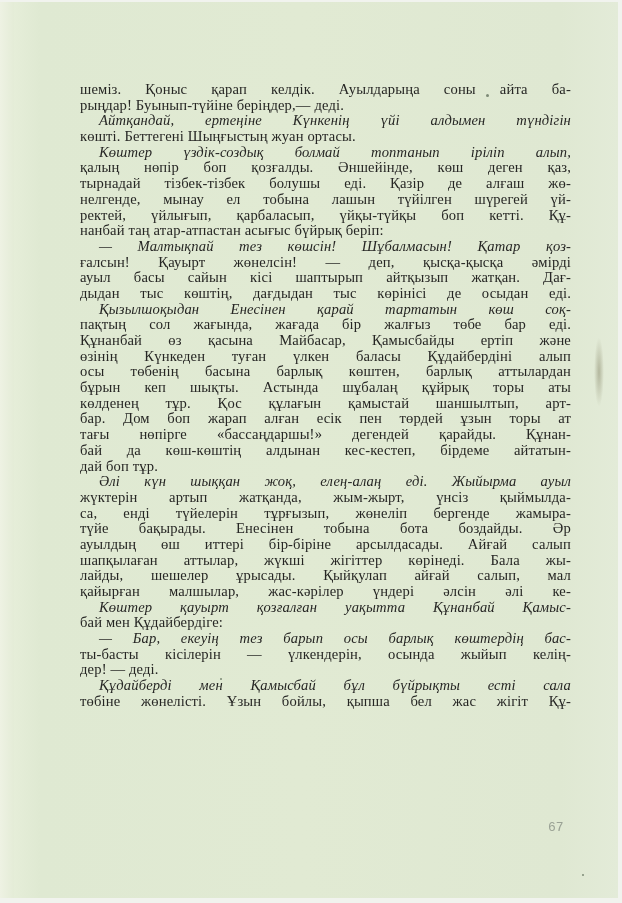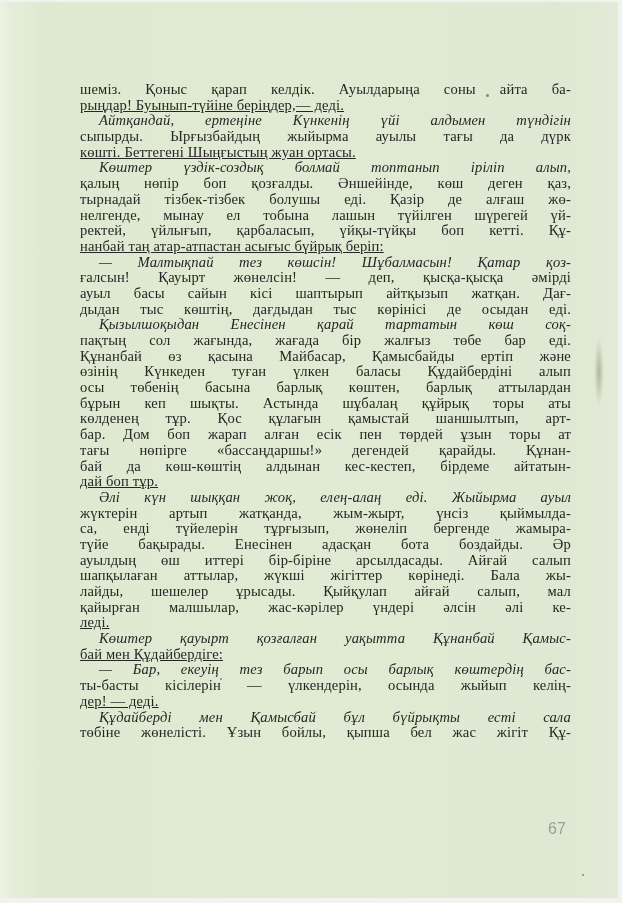--- a/index.html
+++ b/index.html
@@ -27,39 +27,38 @@
     font-size: 14.6px; line-height: 15.7px;
     color: #262624;
     text-align: justify;
     letter-spacing: 0.15px;
   }
   .line {
     display: block; white-space: nowrap;
     text-align-last: justify; text-align: justify;
     height: 15.7px;
   }
-  .line.last { text-align-last: left; text-decoration: underline; }
+  .line.last { text-align-last: left; }
   .line.indent { padding-left: 19px; font-style: italic; }
   .page-number {
     position: absolute; left: 548px; top: 818px;
-    font-family: Liberation Sans, sans-serif;
-    font-size: 16px; color: #9aa295;
+    font-family: Liberation Mono, monospace;
+    font-size: 13px; color: #9aa295;
   }
   .speck { position: absolute; width: 3px; height: 3px; border-radius: 50%; background: #7d8a76; }
 </style>
 </head>
 <body>
 
 <div class="page">
   <div class="shadow-mark"></div>
   <div class="text-block" id="text-block">
       <span class="line">шеміз. Қоныс қарап келдік. Ауылдарыңа соны айта ба-</span>
       <span class="line last">рыңдар! Буынып-түйіне беріңдер,— деді.</span>
       <span class="line indent">Айтқандай, ертеңіне Күнкенің үйі алдымен түндігін</span>
-      <span class="line">сыпырды. Ырғызбайдың жыйырма ауылы тағы да дүрк</span>
       <span class="line last">көшті. Беттегені Шыңғыстың жуан ортасы.</span>
       <span class="line indent">Көштер үздік-создық болмай топтанып іріліп алып,</span>
       <span class="line">қалың нөпір боп қозғалды. Әншейінде, көш деген қаз,</span>
       <span class="line">тырнадай тізбек-тізбек болушы еді. Қазір де алғаш жө-</span>
       <span class="line">нелгенде, мынау ел тобына лашын түйілген шүрегей үй-</span>
       <span class="line">ректей, үйлығып, қарбаласып, үйқы-түйқы боп кетті. Құ-</span>
       <span class="line last">нанбай таң атар-атпастан асығыс бүйрық беріп:</span>
       <span class="line indent">— Малтықпай тез көшсін! Шұбалмасын! Қатар қоз-</span>
       <span class="line">ғалсын! Қауырт жөнелсін! — деп, қысқа-қысқа әмірді</span>
       <span class="line">ауыл басы сайын кісі шаптырып айтқызып жатқан. Дағ-</span>
@@ -71,26 +70,25 @@
       <span class="line">осы төбенің басына барлық көштен, барлық аттылардан</span>
       <span class="line">бұрын кеп шықты. Астында шұбалаң құйрық торы аты</span>
       <span class="line">көлденең тұр. Қос құлағын қамыстай шаншылтып, арт-</span>
       <span class="line">бар. Дом боп жарап алған есік пен төрдей ұзын торы ат</span>
       <span class="line">тағы нөпірге «бассаңдаршы!» дегендей қарайды. Құнан-</span>
       <span class="line">бай да көш-көштің алдынан кес-кестеп, бірдеме айтатын-</span>
       <span class="line last">дай боп тұр.</span>
       <span class="line indent">Әлі күн шыққан жоқ, елең-алаң еді. Жыйырма ауыл</span>
       <span class="line">жүктерін артып жатқанда, жым-жырт, үнсіз қыймылда-</span>
       <span class="line">са, енді түйелерін тұрғызып, жөнеліп бергенде жамыра-</span>
-      <span class="line">түйе бақырады. Енесінен адасқан бота боздайды. Әр</span>
+      <span class="line">түйе бақырады. Енесінен тобына бота боздайды. Әр</span>
       <span class="line">ауылдың өш иттері бір-біріне арсылдасады. Айғай салып</span>
       <span class="line">шапқылаған аттылар, жүкші жігіттер көрінеді. Бала жы-</span>
       <span class="line">лайды, шешелер ұрысады. Қыйқулап айғай салып, мал</span>
       <span class="line">қайырған малшылар, жас-кәрілер үндері әлсін әлі ке-</span>
-      <span class="line last">леді.</span>
       <span class="line indent">Көштер қауырт қозғалған уақытта Құнанбай Қамыс-</span>
       <span class="line last">бай мен Құдайбердіге:</span>
       <span class="line indent">— Бар, екеуің тез барып осы барлық көштердің бас-</span>
       <span class="line">ты-басты кісілерін — үлкендерін, осында жыйып келің-</span>
       <span class="line last">дер! — деді.</span>
       <span class="line indent">Құдайберді мен Қамысбай бұл бүйрықты есті сала</span>
       <span class="line">төбіне жөнелісті. Ұзын бойлы, қыпша бел жас жігіт Құ-</span>
     </div>
   <div class="page-number">67</div>
   <div class="speck" style="left:486px; top:92px;"></div>

